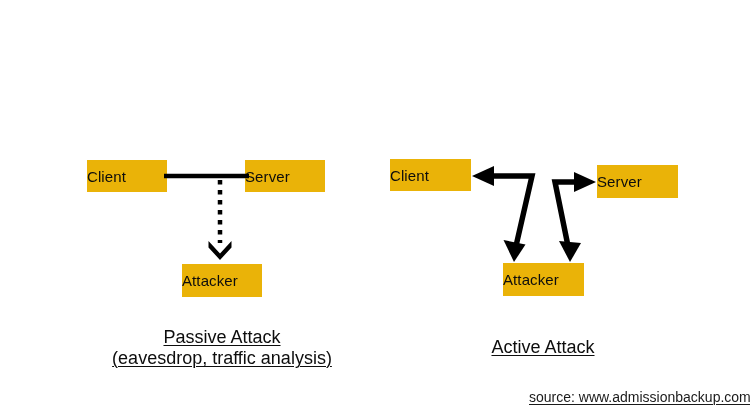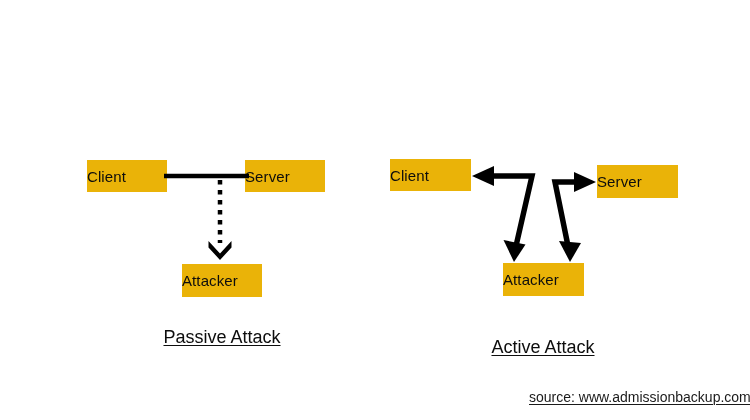--- a/index.html
+++ b/index.html
@@ -84,20 +84,21 @@
   <div class="node-box" style="left:245px; top:160px; width:80px; height:32px;">
     <span>Server</span>
   </div>
 
   <div class="node-box" style="left:182px; top:264px; width:80px; height:33px;">
     <span>Attacker</span>
   </div>
 
   <div class="caption" style="left:62px; top:311px; width:320px;">
     <span class="cap-line"><span>Passive Attack </span></span>
+    <span class="cap-line"><span>(eavesdrop, traffic analysis)</span></span>
   </div>
 
   <div class="node-box" style="left:390px; top:159px; width:81px; height:32px;">
     <span>Client</span>
   </div>
 
   <div class="node-box" style="left:597px; top:165px; width:81px; height:33px;">
     <span>Server</span>
   </div>
 

